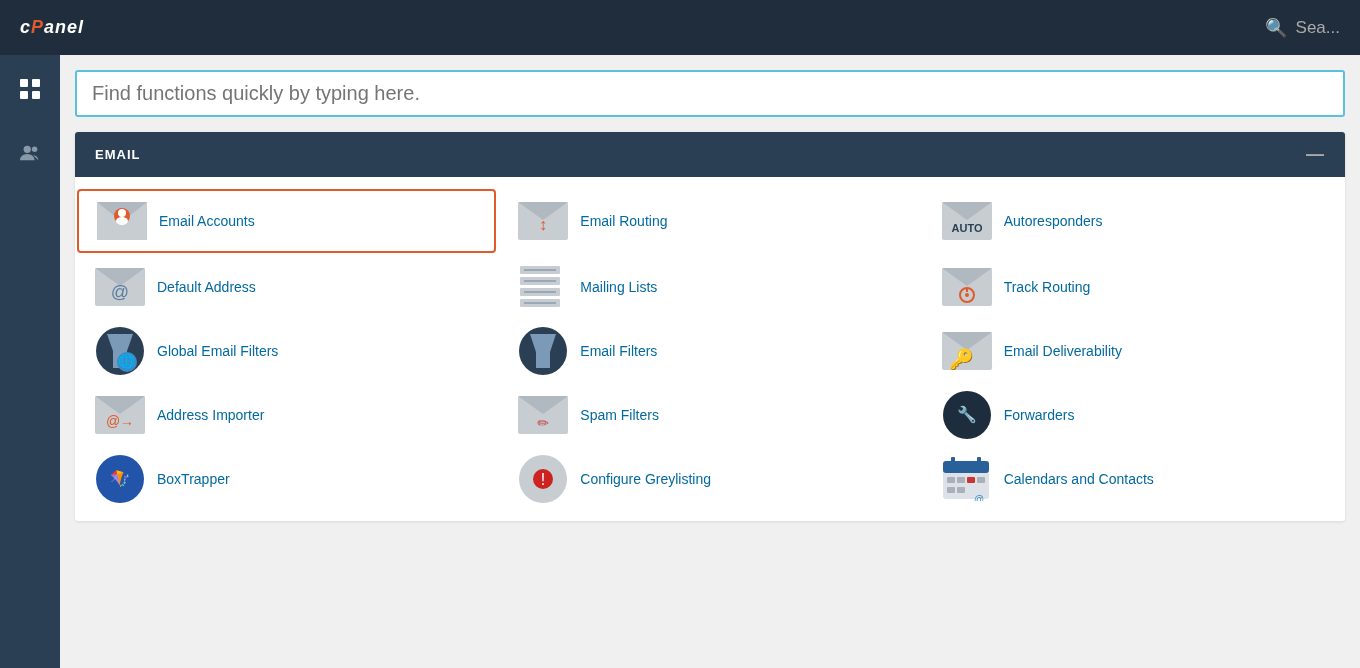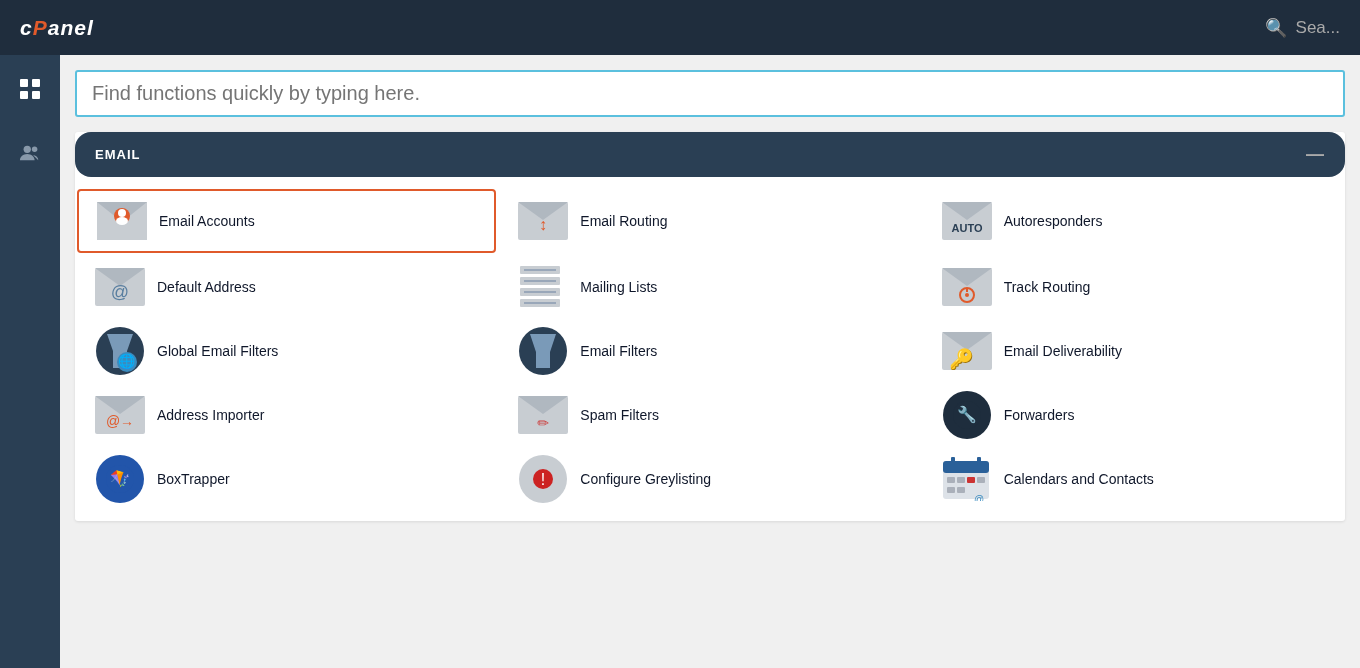--- a/index.html
+++ b/index.html
@@ -10,21 +10,21 @@
       background: #1f2d3d;
       height: 55px;
       display: flex;
       align-items: center;
       justify-content: space-between;
       padding: 0 20px;
       flex-shrink: 0;
     }
     .cpanel-logo {
       color: white;
-      font-size: 21px;
+      font-size: 18px;
       font-weight: bold;
       font-style: italic;
       letter-spacing: 1px;
     }
     .cpanel-logo span { color: white; }
     .top-search {
       display: flex;
       align-items: center;
       gap: 8px;
       color: #aaa;
@@ -91,21 +91,20 @@
     .section-header {
       background: #2a3f54;
       color: white;
       padding: 12px 20px;
       font-size: 13px;
       font-weight: bold;
       letter-spacing: 1px;
       display: flex;
       align-items: center;
       justify-content: space-between;
-      border-radius: 16px;
     }
     .section-header .collapse-btn {
       color: #aaa;
       font-size: 18px;
       cursor: pointer;
     }
 
     
     .items-grid {
       display: grid;
@@ -131,21 +130,21 @@
     .item-icon {
       width: 50px;
       height: 40px;
       flex-shrink: 0;
       display: flex;
       align-items: center;
       justify-content: center;
     }
 
     .item-label {
-      color: #0f172a;
+      color: #0369a1;
       font-size: 14px;
       text-align: center;
     }
 
     
     .circle-icon {
       width: 48px;
       height: 48px;
       border-radius: 50%;
       display: flex;

